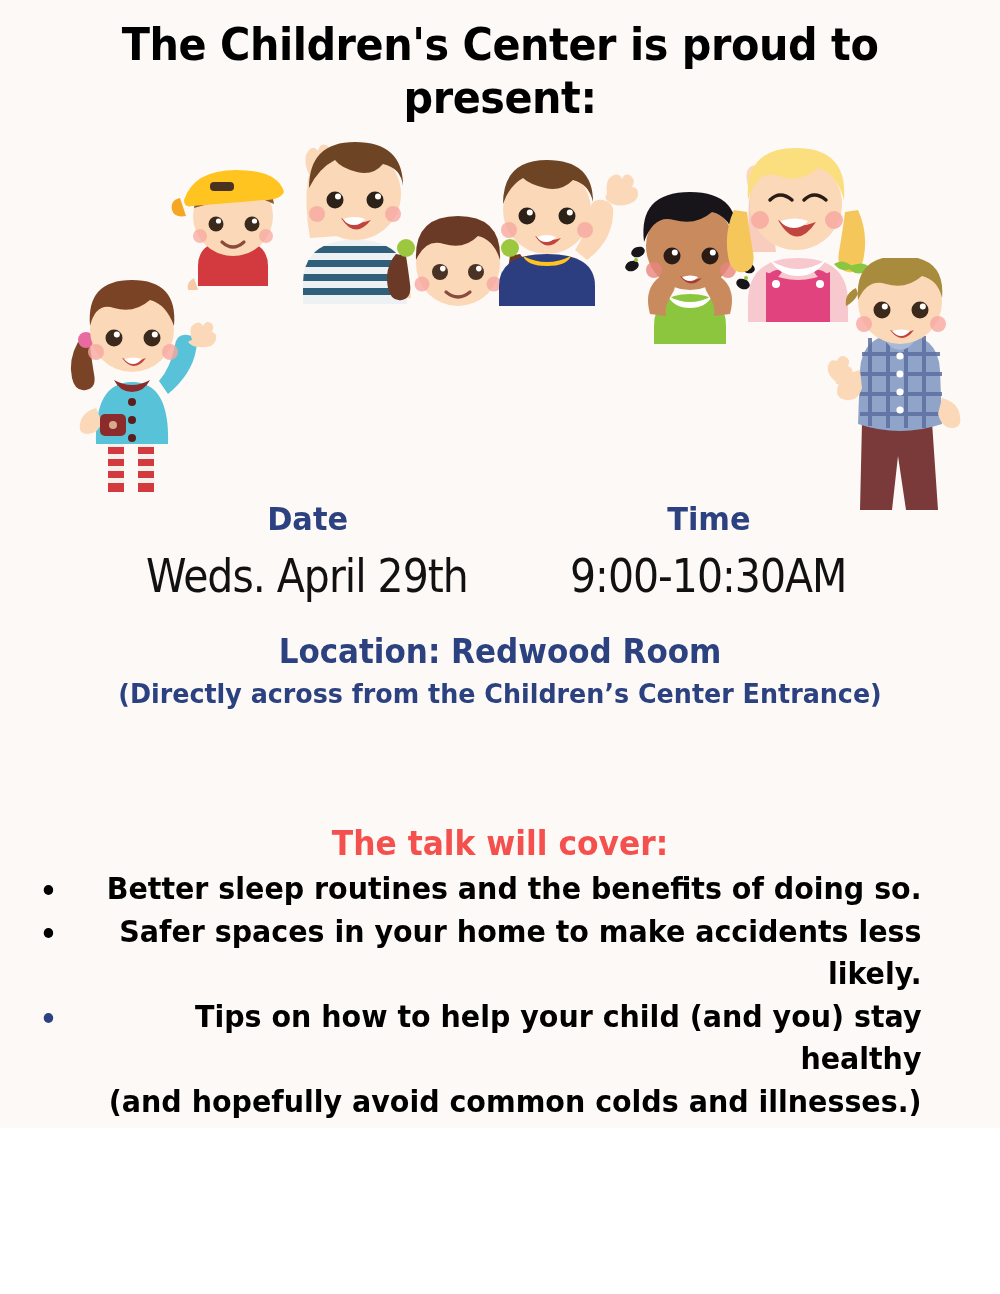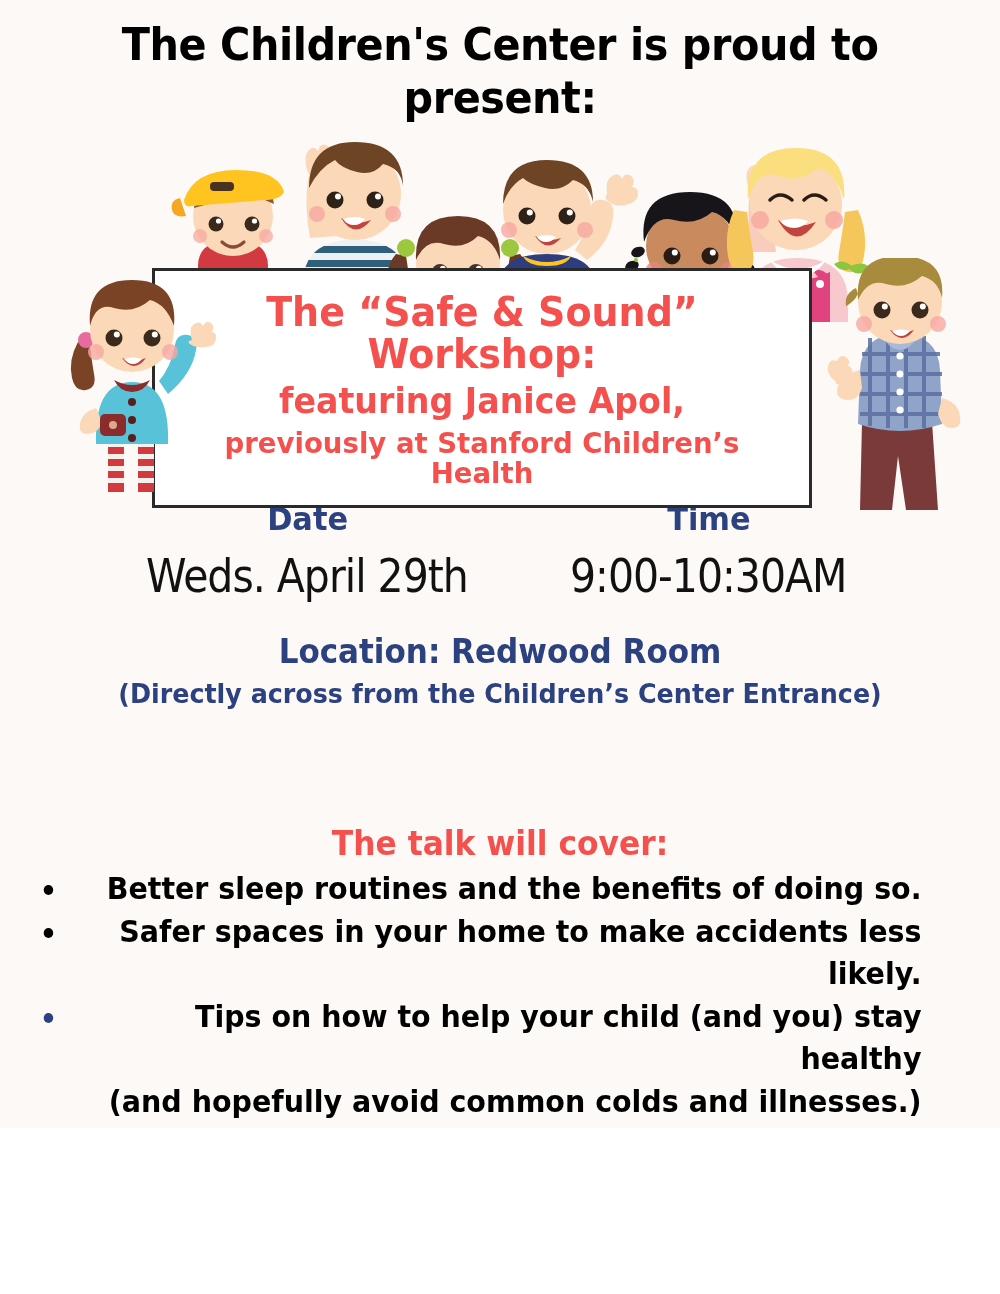--- a/index.html
+++ b/index.html
@@ -326,27 +326,20 @@
       <ellipse cx="96" cy="80" rx="46" ry="46" fill="#FBD9B8"></ellipse>
       <path d="M48 76 q-4 -52 48 -52 q52 0 48 52 q-8 -28 -26 -32 q-18 16 -40 8 q-20 -8 -30 24 z" fill="#FBDE7E"></path>
       <path d="M70 76 q10 -10 22 0" stroke="#2A1C14" stroke-width="3.5" fill="none" stroke-linecap="round"></path>
       <path d="M104 76 q10 -10 22 0" stroke="#2A1C14" stroke-width="3.5" fill="none" stroke-linecap="round"></path>
       <circle cx="60" cy="96" r="9" fill="#F7A8A0" opacity="0.85"></circle>
       <circle cx="134" cy="96" r="9" fill="#F7A8A0" opacity="0.85"></circle>
       <path d="M78 96 q18 32 38 2 q-19 8 -38 -2 z" fill="#C2443F"></path>
       <path d="M80 97 q16 -5 28 0 q-5 7 -14 7 q-9 0 -14 -7 z" fill="#fff"></path>
     </svg>
 
-    <div class="board">
-      <div class="board-inner">
-        <div class="title-main">The “Safe &amp; Sound” Workshop:</div>
-        <div class="title-sub1">featuring Janice Apol,</div>
-        <div class="title-sub2">previously at Stanford Children’s Health</div>
-      </div>
-    </div>
 
     <svg class="kid" style="left:42px; top:150px; z-index:40;" width="190" height="250" viewBox="0 0 190 250">
       <path d="M66 168 l0 56 l16 0 l0 -56 z" fill="#D33A3F"></path>
       <path d="M96 168 l0 56 l16 0 l0 -56 z" fill="#D33A3F"></path>
       <g fill="#F4F0EC">
         <rect x="66" y="174" width="16" height="5"></rect>
         <rect x="66" y="186" width="16" height="5"></rect>
         <rect x="66" y="198" width="16" height="5"></rect>
         <rect x="66" y="210" width="16" height="5"></rect>
         <rect x="96" y="174" width="16" height="5"></rect>

